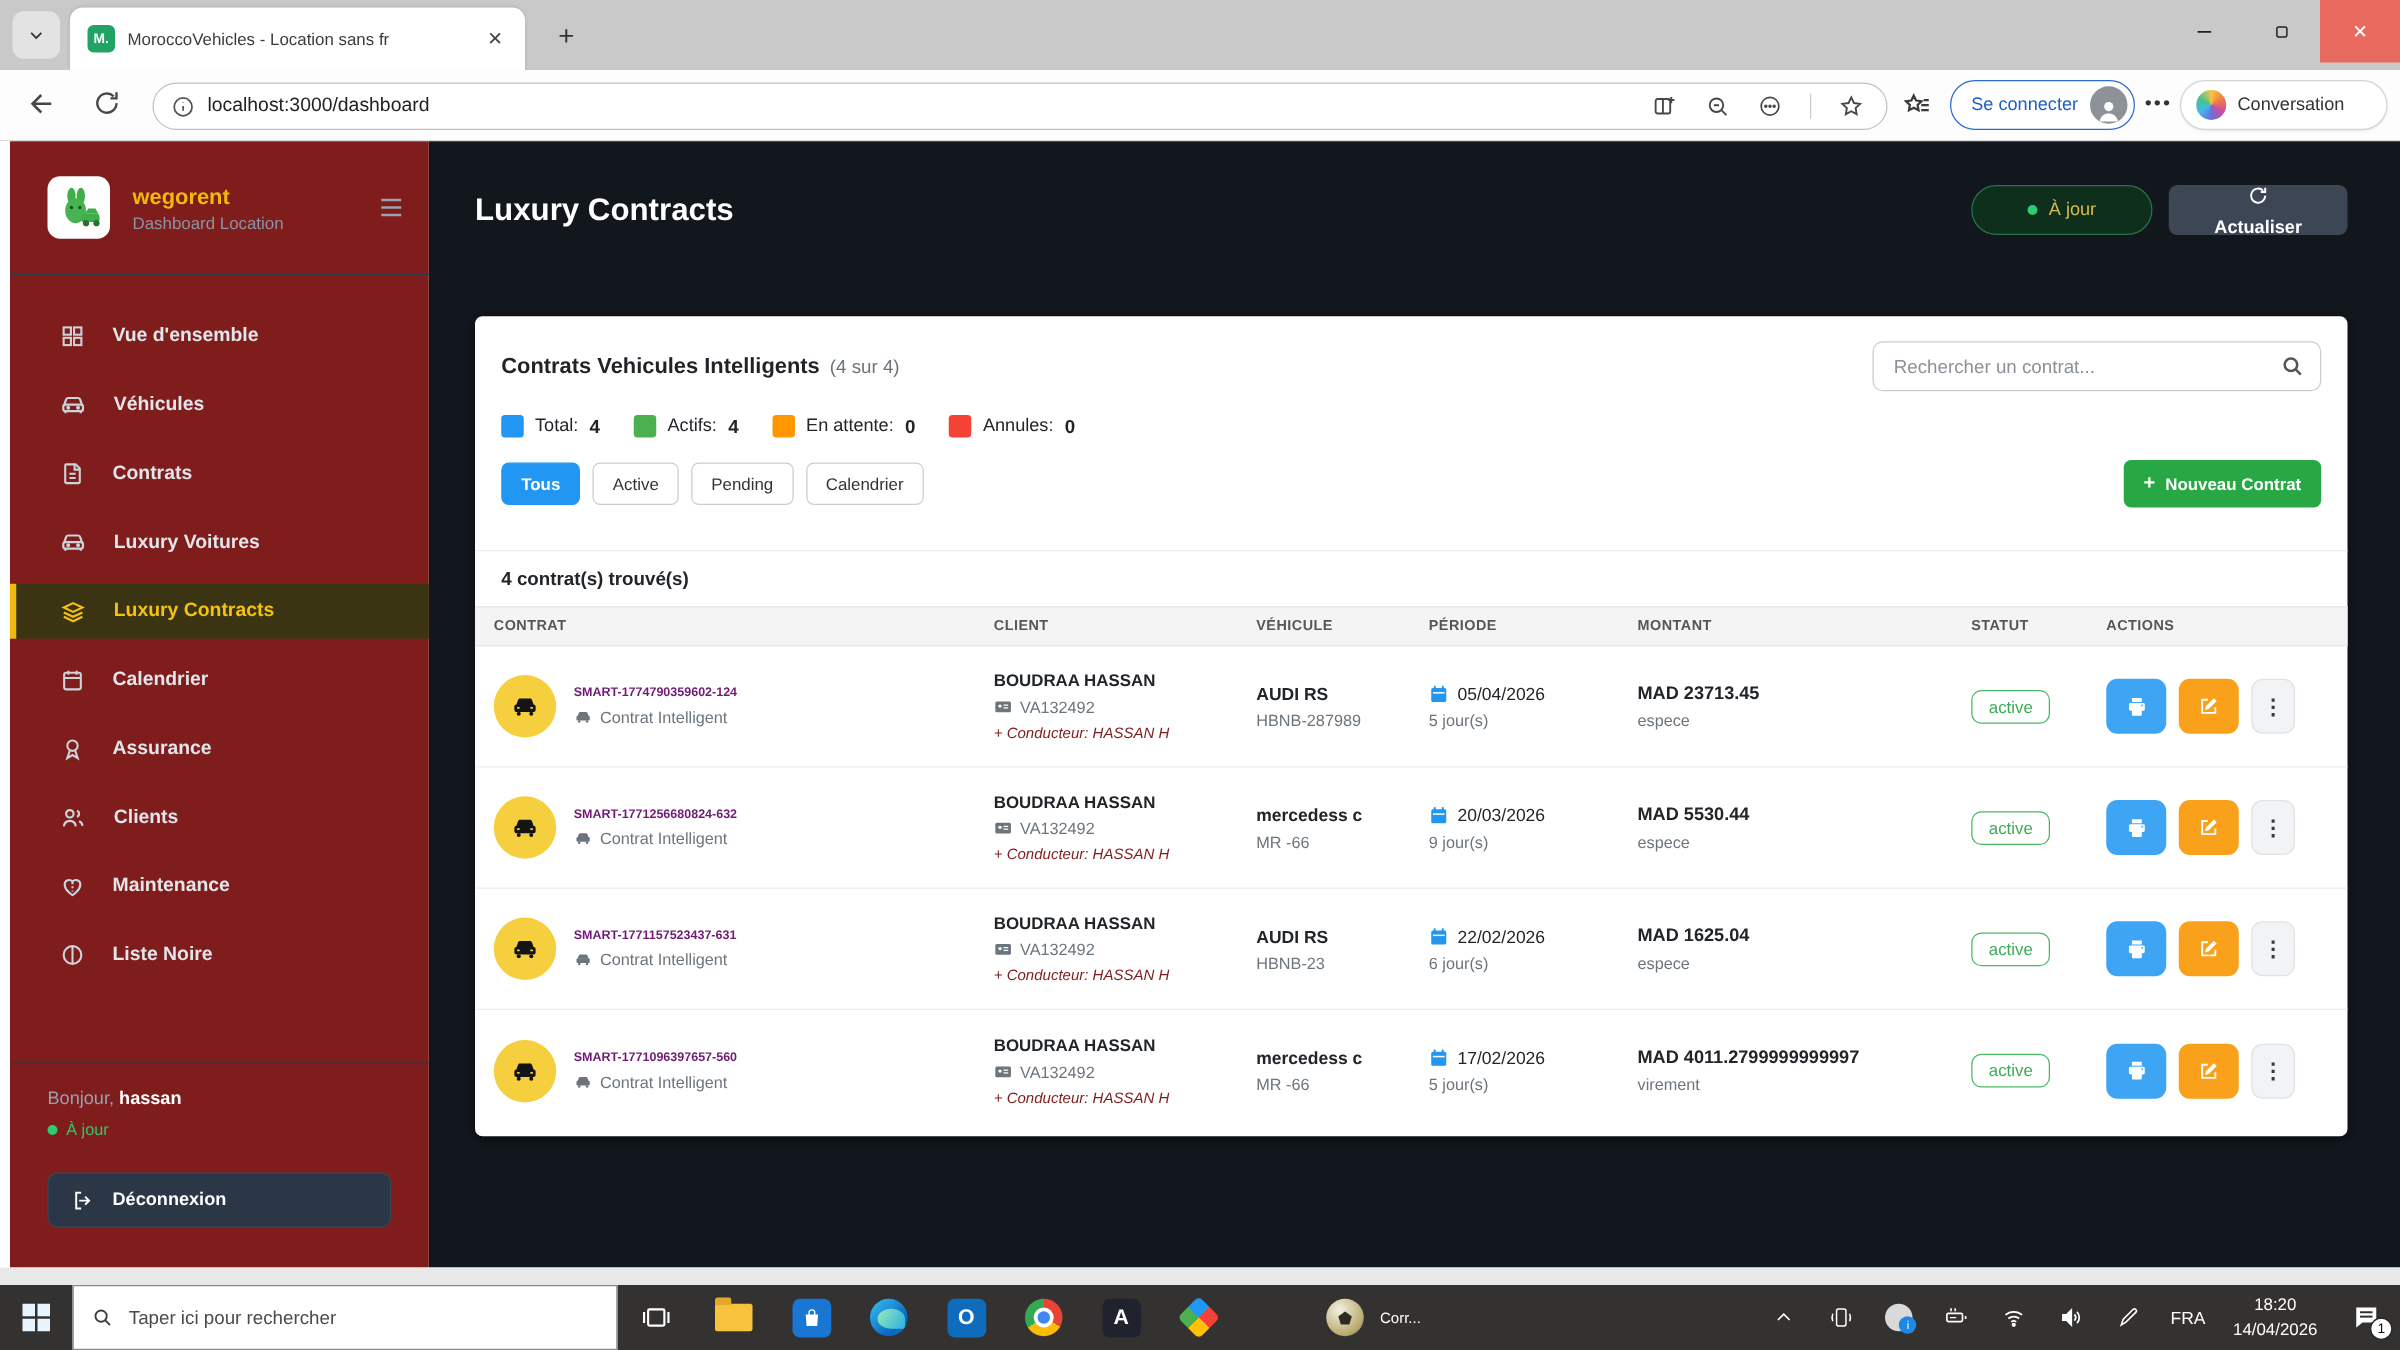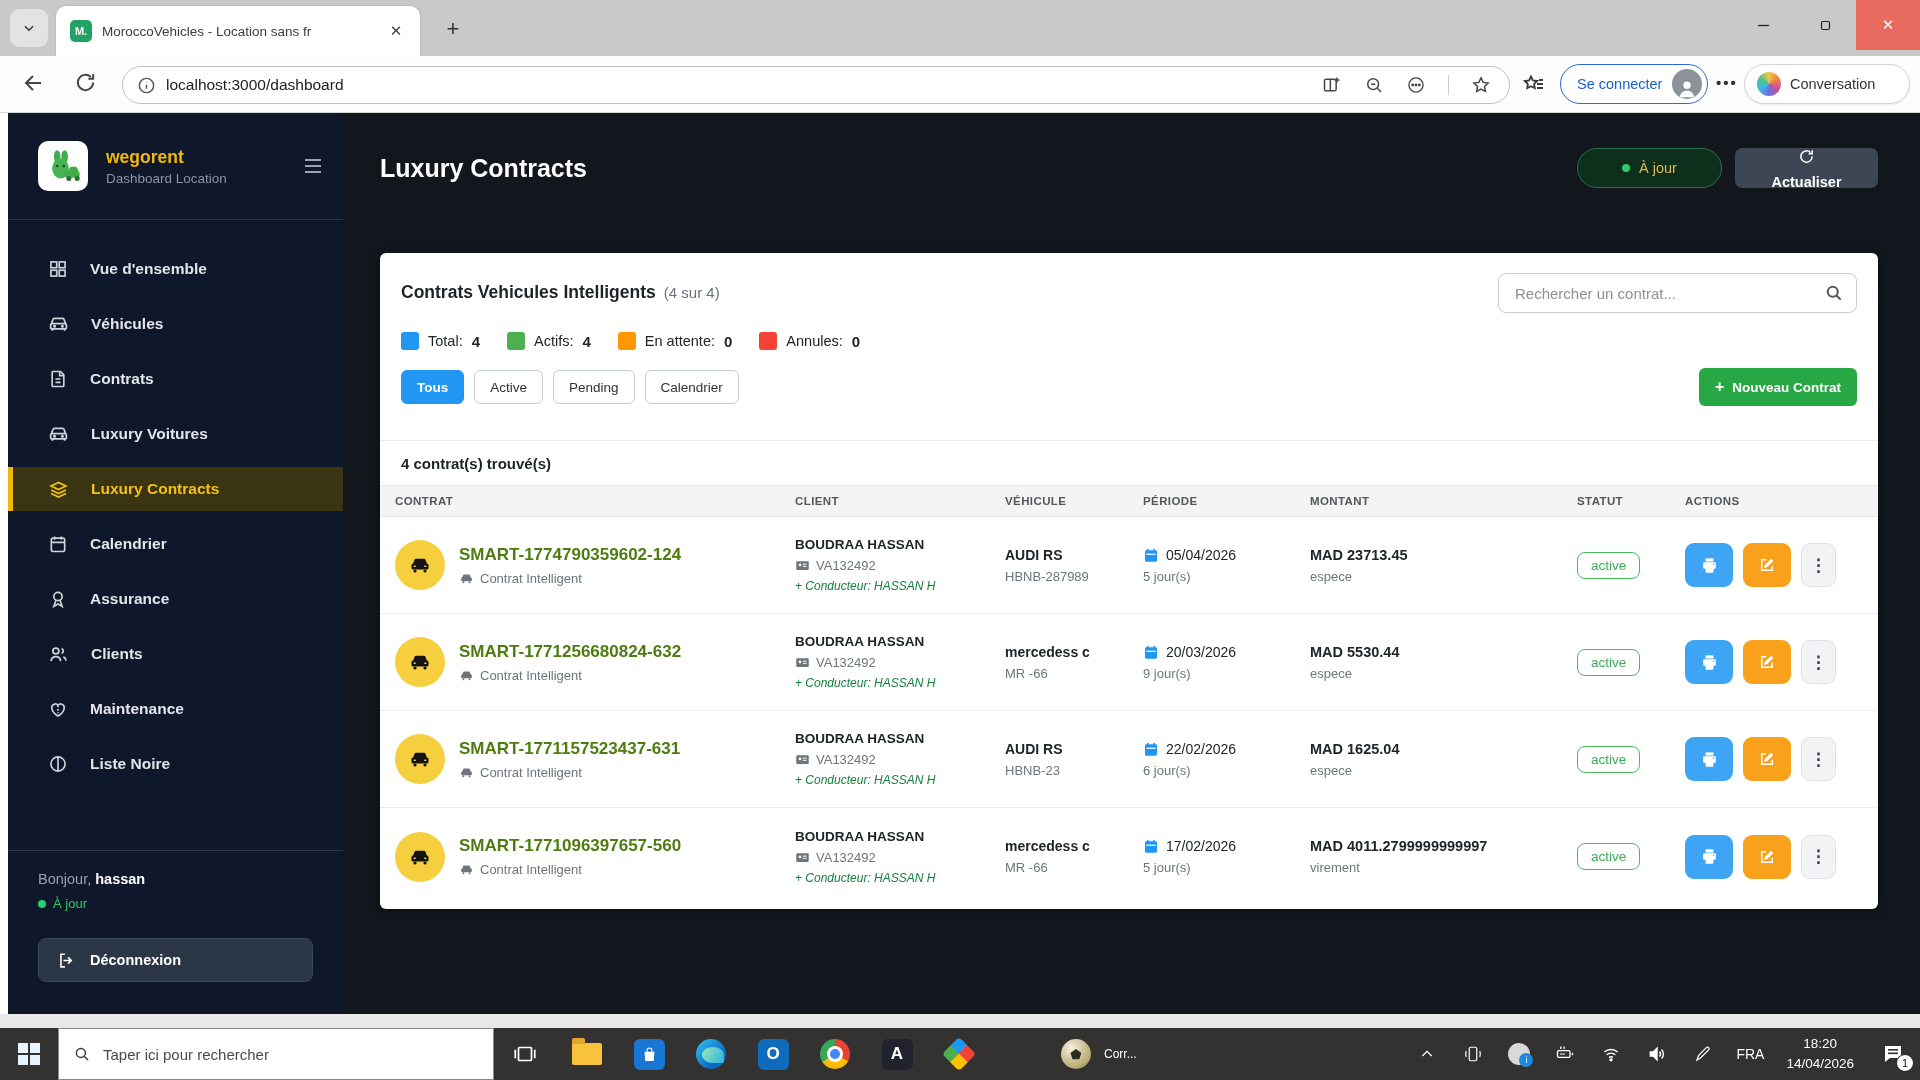--- a/index.html
+++ b/index.html
@@ -29,21 +29,21 @@
   .signin { position:absolute; left:1560px; top:8px; height:40px; width:148px; border:1.5px solid #2b6cd4; border-radius:20px; display:flex; align-items:center; justify-content:space-between; padding:0 5px 0 16px; background:#fff; }
   .signin-label { color:#1b5fc4; font-size:14.5px; }
   .signin-avatar { width:30px; height:30px; border-radius:50%; background:#8d9299; display:flex; align-items:end; justify-content:center; overflow:hidden; }
   .menu-dots { position:absolute; left:1716px; top:18px; color:#333; font-weight:bold; letter-spacing:2px; font-size:15px; }
   .convo { position:absolute; left:1744px; top:8px; height:40px; width:166px; background:#fff; border:1px solid #d5d5d5; border-radius:20px; display:flex; align-items:center; gap:9px; padding:0 12px; box-shadow:0 1px 2px rgba(0,0,0,.08); }
   .copilot { width:24px; height:24px; border-radius:50%; background:conic-gradient(#f6c445,#ef7d45,#c94f9c,#6a6fd8,#43b7e8,#49c28f,#f6c445); }
   .convo-label { font-size:14.5px; color:#333; }
 
   
   .page { position:absolute; left:0; top:113px; width:1920px; height:901px; background:#fff; display:flex; }
-  .sidebar { width:335px; margin-left:8px; background:#0f172a; color:#dfe3e8; display:flex; flex-direction:column; position:relative; }
+  .sidebar { width:335px; margin-left:8px; background:#7f1d1d; color:#dfe3e8; display:flex; flex-direction:column; position:relative; }
   .brand { height:107px; border-bottom:1px solid #2e3947; display:flex; align-items:center; padding:0 18px 0 30px; }
   .brand-logo { width:50px; height:50px; background:#fff; border-radius:10px; flex:none; display:flex; align-items:center; justify-content:center; }
   .brand-text { margin-left:18px; flex:1; }
   .brand-name { color:#f0b90b; font-weight:bold; font-size:17.5px; }
   .brand-sub { color:#8a94a3; font-size:13.5px; margin-top:3px; }
   .burger { color:#9aa3b0; }
   .nav { padding:27px 0 0 0; }
   .nav-item { height:44px; margin:0 0 11px 0; display:flex; align-items:center; padding:0 0 0 40px; gap:22px; font-size:15.5px; font-weight:bold; color:#e2e6ea; cursor:pointer; }
   .nav-item .nic { color:#cdd3da; }
   .nav-item.active { background:#3a3413; border-left:5px solid #f0b90b; padding-left:35px; color:#f5c211; }
@@ -80,24 +80,24 @@
   .fbtn.active { background:#2196f3; border-color:#2196f3; color:#fff; font-weight:bold; }
   .new-btn { height:38px; padding:0 16px; border:none; border-radius:6px; background:#28a745; color:#fff; font-size:13.5px; font-weight:bold; display:flex; align-items:center; gap:8px; }
   .found-bar { margin-top:34px; border-top:1px solid #e9ecef; padding:14px 21px 13px 21px; font-size:15px; font-weight:bold; color:#212529; }
   .tgrid { display:grid; grid-template-columns:400px 210px 138px 167px 267px 108px 1fr; padding-left:15px; align-items:center; }
   .thead { background:#f4f4f5; border-top:1px solid #e6e6e8; border-bottom:1px solid #e6e6e8; height:32px; }
   .thead span { font-size:11.5px; font-weight:bold; color:#52575c; letter-spacing:.4px; }
   .trow { height:97px; border-bottom:1px solid #ececee; }
   .trow:last-child { border-bottom:none; }
   .c-contract { display:flex; align-items:center; gap:14px; }
   .avatar { width:50px; height:50px; border-radius:50%; background:#f6cf3e; display:flex; align-items:center; justify-content:center; flex:none; }
-  .cid { font-size:17px; font-weight:bold; color:#4d7c0f; }
+  .cid { font-size:10px; font-weight:bold; color:#701a75; }
   .sub { font-size:13px; color:#6c757d; margin-top:6px; display:flex; align-items:center; gap:6px; }
   .cname { font-size:13.5px; font-weight:bold; color:#212529; }
-  .driver { font-size:12px; font-style:italic; color:#15803d; margin-top:6px; }
+  .driver { font-size:12px; font-style:italic; color:#7f1d1d; margin-top:6px; }
   .vname { font-size:14px; font-weight:bold; color:#212529; }
   .dateline { display:flex; align-items:center; gap:7px; font-size:14px; color:#212529; }
   .amount { font-size:14.5px; font-weight:bold; color:#212529; }
   .badge { display:inline-block; border:1.5px solid #49b862; color:#3cab58; font-size:13.5px; border-radius:8px; padding:5px 13px; background:#fff; }
   .c-actions { display:flex; gap:10px; align-items:center; }
   .act { width:48px; height:44px; border-radius:9px; border:none; display:flex; align-items:center; justify-content:center; }
   .act.blue { background:#3da5f4; } .act.orange { background:#f9a11b; }
   .act.gray { width:35px; background:#f1f3f5; border:1px solid #dfe3e7; color:#343a40; font-size:17px; font-weight:bold; }
 
   .bottom-strip { position:absolute; left:0; top:1014px; width:1920px; height:14px; background:#e9e9e9; }

